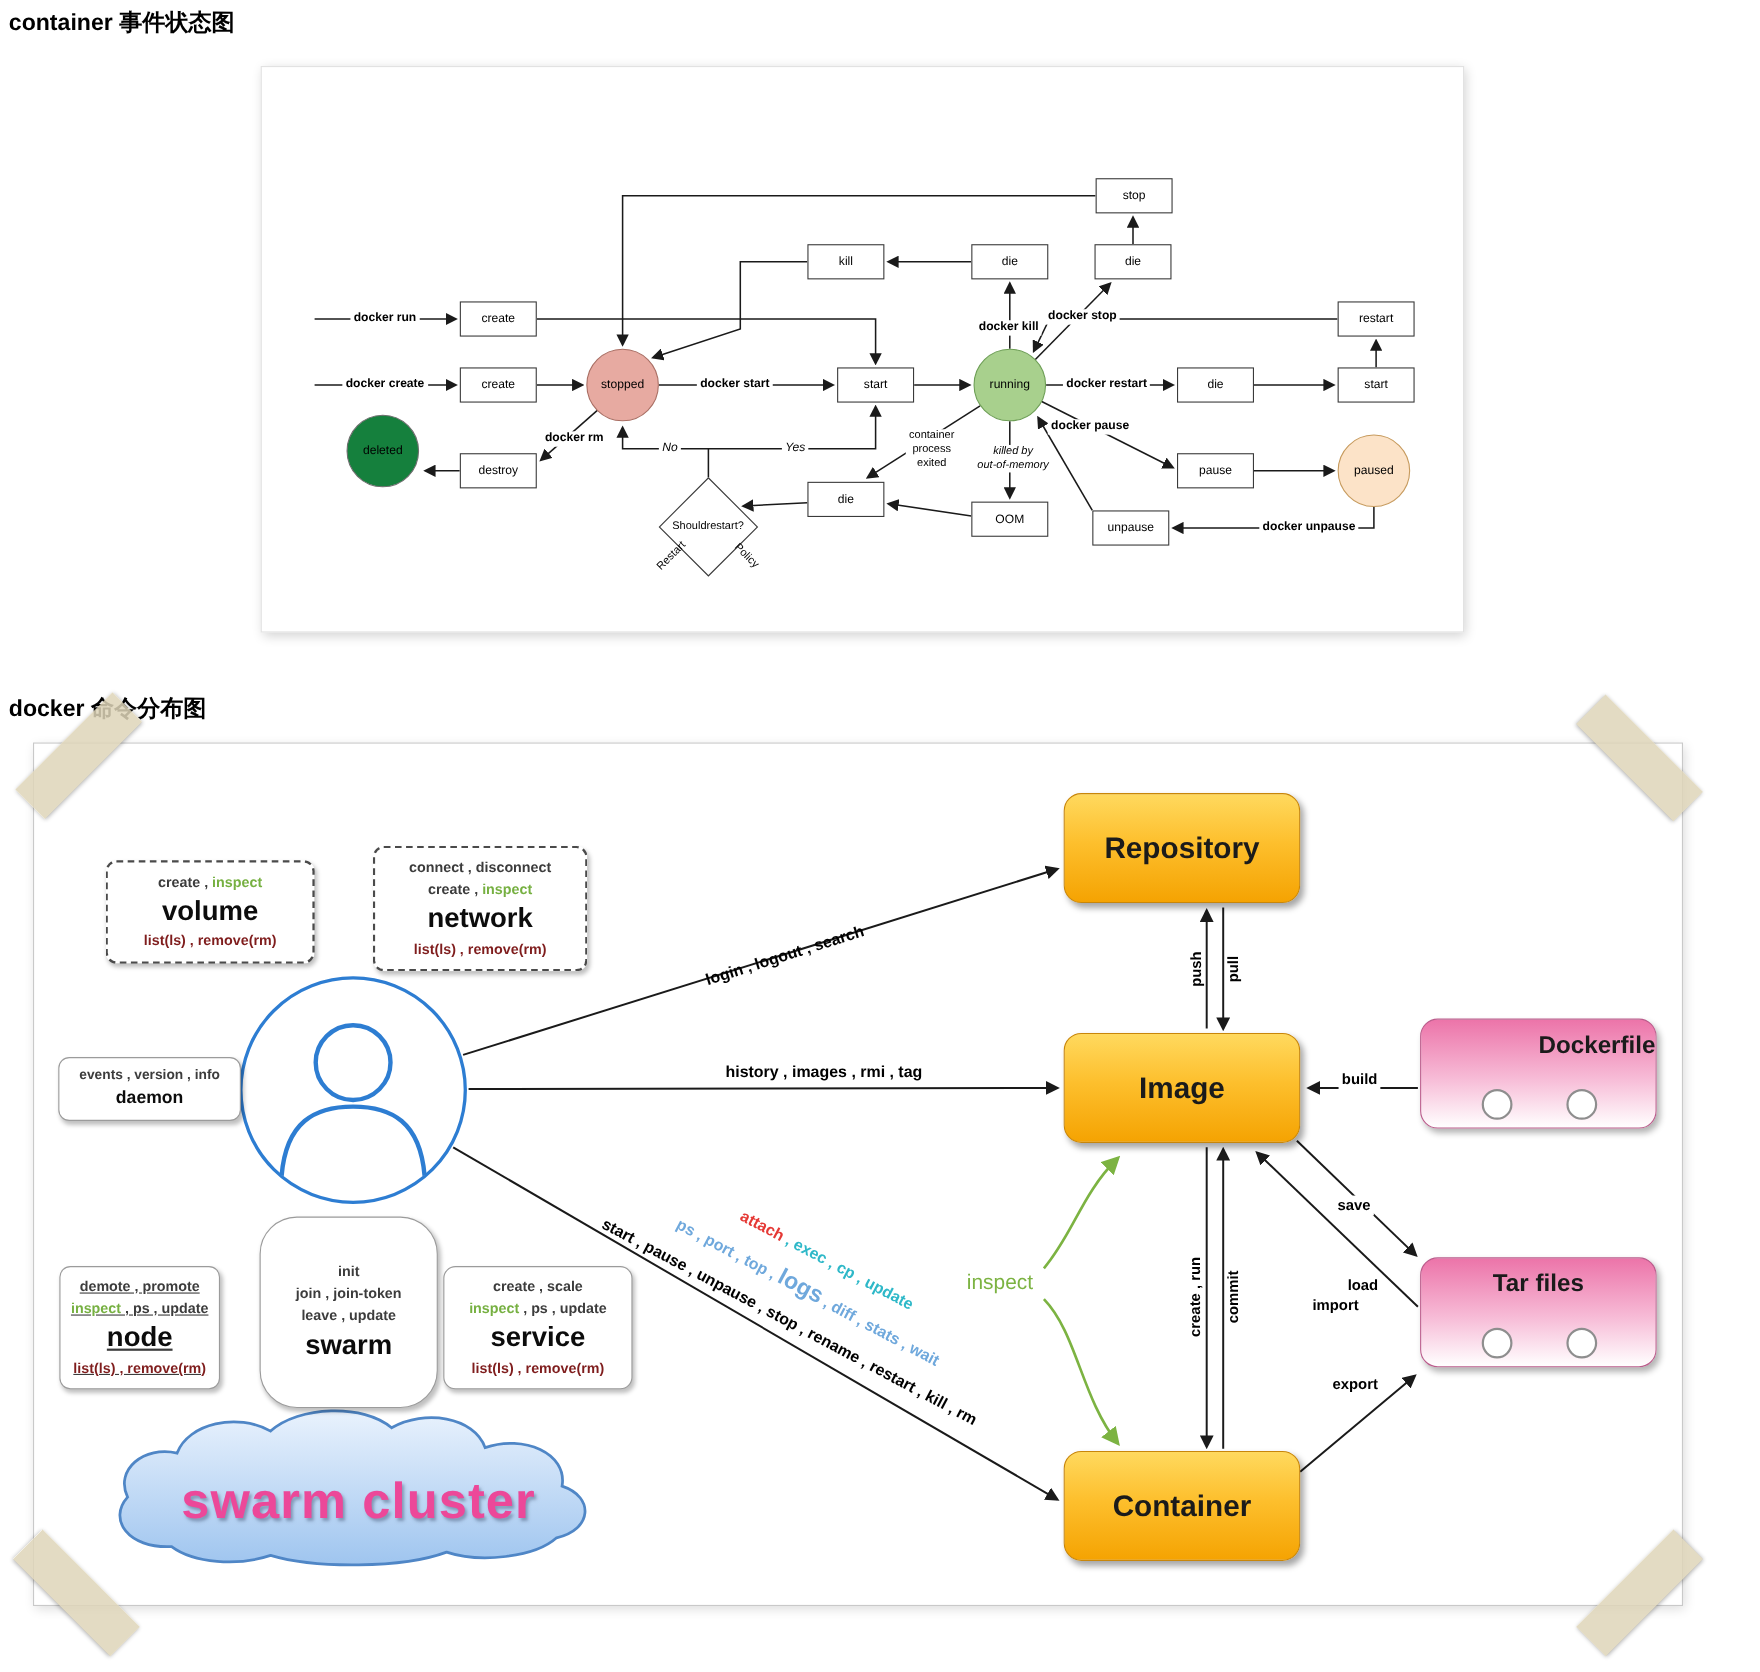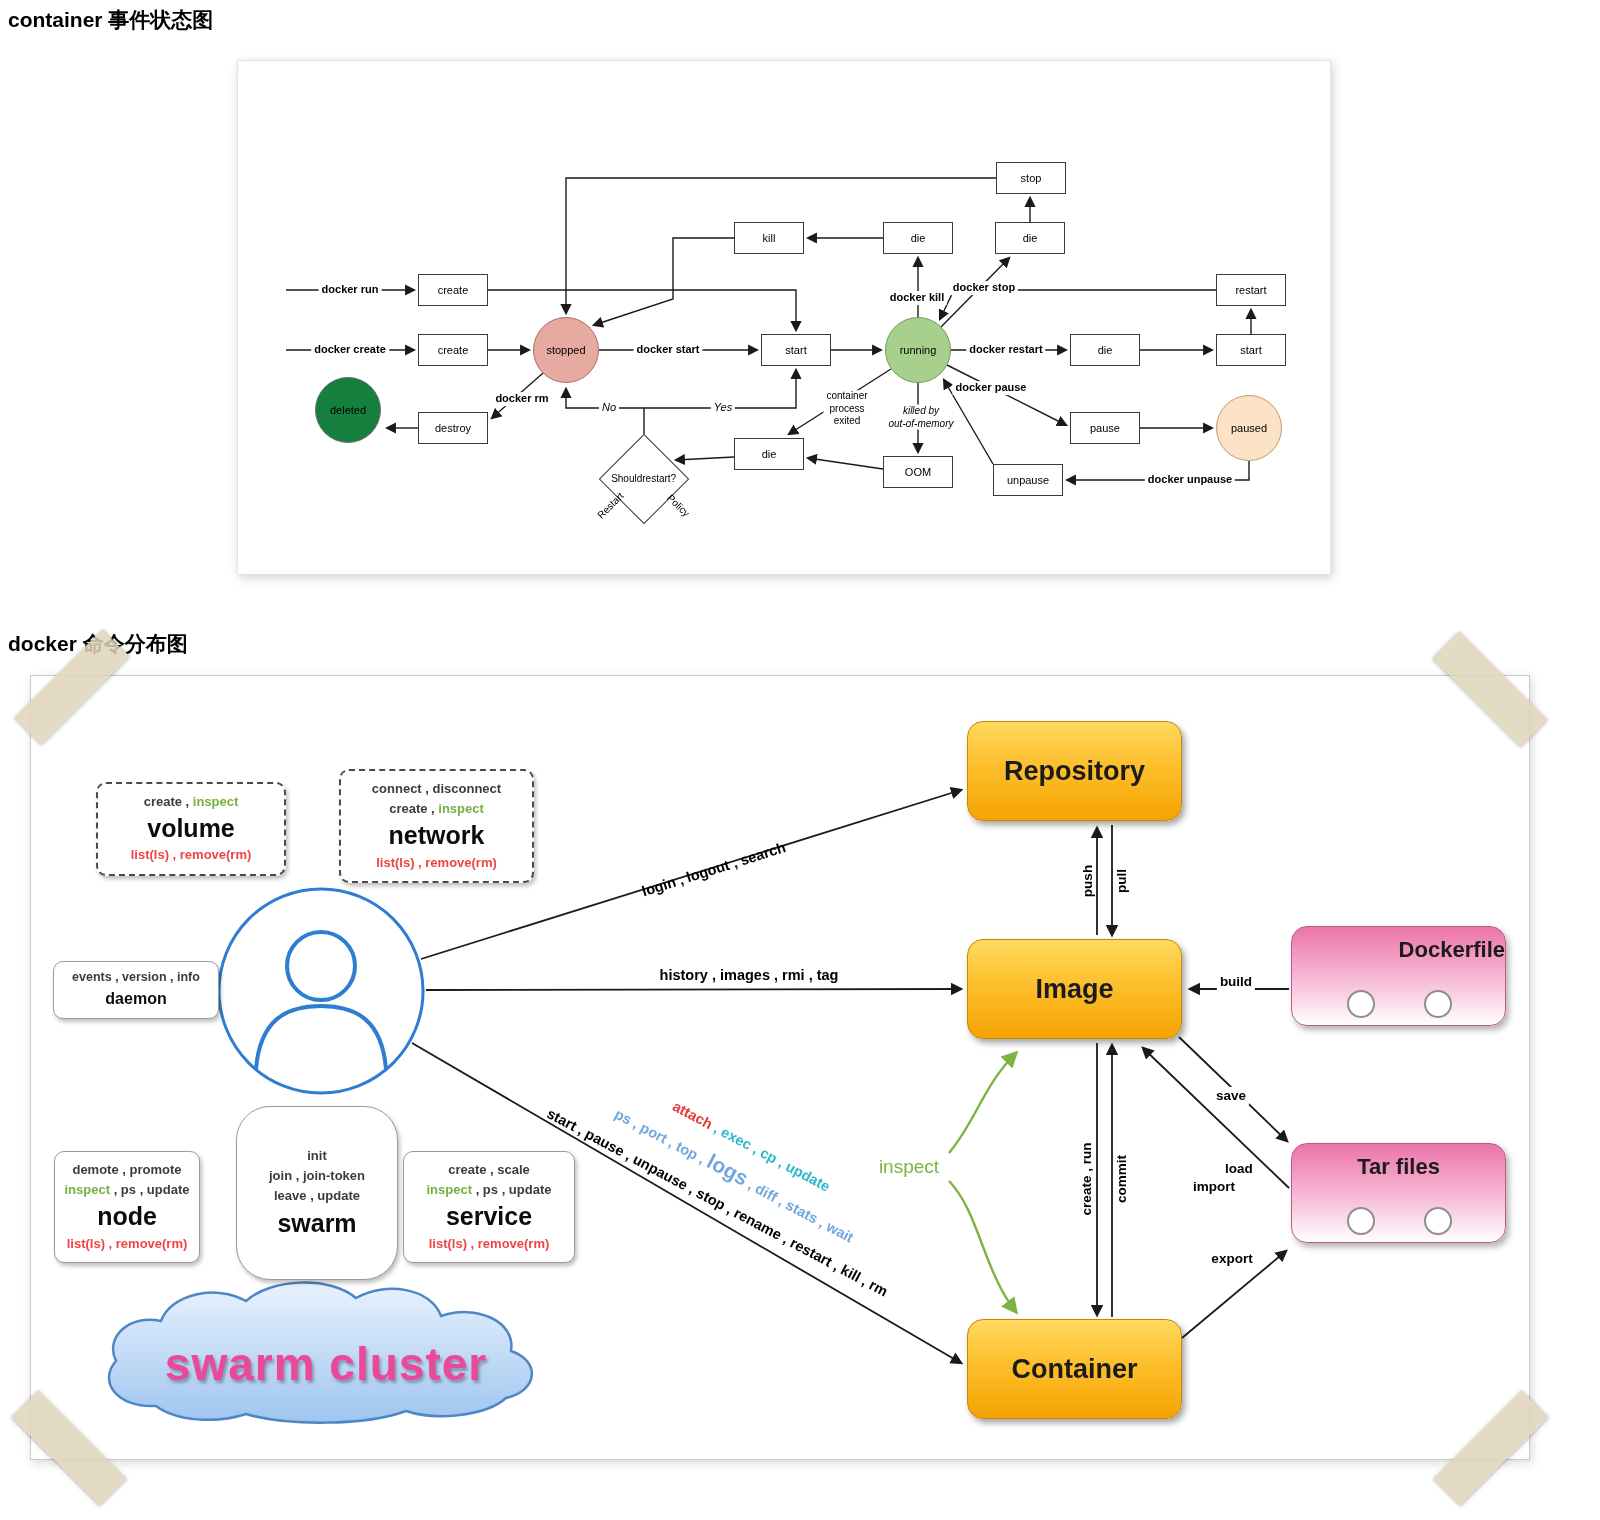--- a/index.html
+++ b/index.html
@@ -33,21 +33,21 @@
   .lbl.sm { font-size:10px; font-weight:normal; text-align:center; }
   .lbl .blk { display:block; }
 
   
   .cbox { position:absolute; background:#fff; text-align:center; padding:8px 8px; font-size:13px;
           font-weight:bold; color:#3c3c3c; line-height:1.55; border-radius:10px;
           box-shadow:2px 3px 4px rgba(0,0,0,0.25); }
   .cbox.dashed { border:2px dashed #4a4a4a; }
   .cbox.solid  { border:1px solid #9b9b9b; }
   .cname { font-size:25px; color:#0c0c0c; line-height:1.25; margin:1px 0; font-weight:bold; }
-  .gray  { color:#ef4444; }
+  .gray  { color:#7f1d1d; }
   .green { color:#76b041; }
   .blue  { color:#6fa8dc; }
   .red   { color:#e53935; }
   .teal  { color:#2eb8c8; }
   .logs  { font-size:21px; }
 
   .entity { position:absolute; width:215px; height:100px; border-radius:16px;
             display:flex; align-items:center; justify-content:center;
             font-size:27px; font-weight:bold; color:#1b1b1b; }
   .entity.orange { background:linear-gradient(180deg,#ffd95e 0%,#fdbf2d 45%,#f5a302 100%);
@@ -238,35 +238,35 @@
     <div><span>create , </span><span class="green">inspect</span></div>
     <div class="cname">network</div>
     <div class="gray">list(ls) , remove(rm)</div>
   </div>
 
   <div class="cbox solid" style="left:22px;top:285px;width:166px;padding:6px 4px;">
     <div style="font-size:12.5px;">events , version , info</div>
     <div style="font-size:16px;color:#0c0c0c;">daemon</div>
   </div>
 
-  <div class="cbox solid" style="left:23px;top:475px;width:146px;">
+  <div class="cbox solid" style="left:23px;top:475px;width:146px;text-decoration:underline;">
     <div>demote , promote</div>
     <div><span class="green">inspect</span><span> , ps , update</span></div>
     <div class="cname">node</div>
     <div class="gray">list(ls) , remove(rm)</div>
   </div>
 
   <div class="cbox solid" style="left:205px;top:430px;width:162px;height:174px;border-radius:34px;display:flex;flex-direction:column;justify-content:center;">
     <div>init</div>
     <div>join , join-token</div>
     <div>leave , update</div>
     <div class="cname">swarm</div>
   </div>
 
-  <div class="cbox solid" style="left:372px;top:475px;width:172px;">
+  <div class="cbox solid" style="left:372px;top:475px;width:172px;border-radius:11px;">
     <div>create , scale</div>
     <div><span class="green">inspect</span><span> , ps , update</span></div>
     <div class="cname">service</div>
     <div class="gray">list(ls) , remove(rm)</div>
   </div>
 
   <div class="entity orange" style="left:936px;top:263px;">
       <span>Image</span>
     </div>
   <div class="entity orange" style="left:936px;top:45px;">

